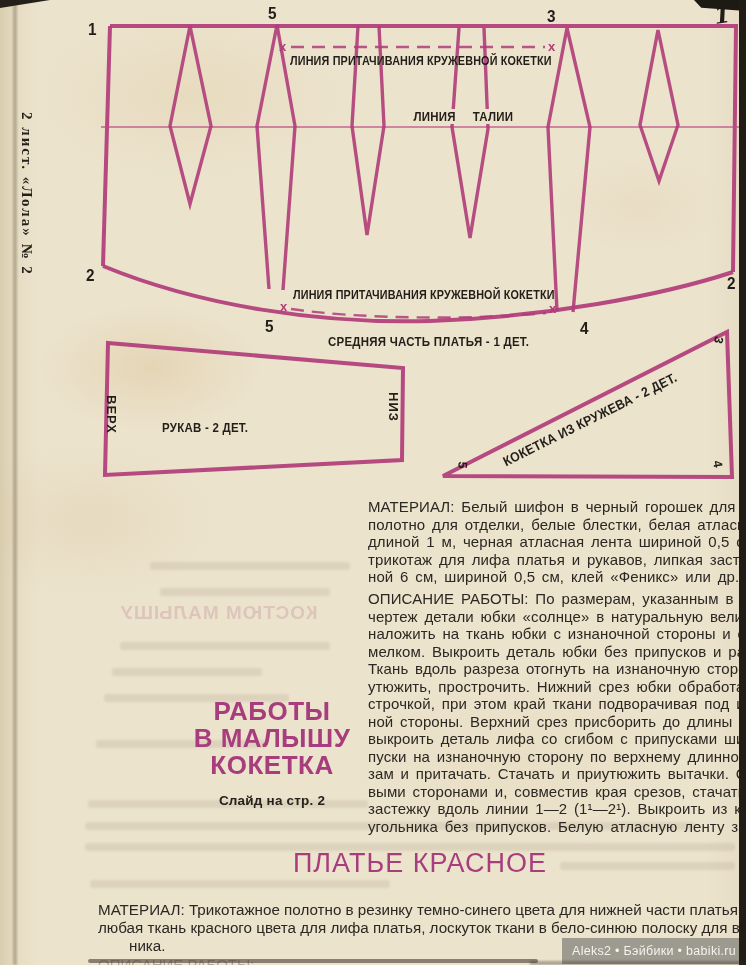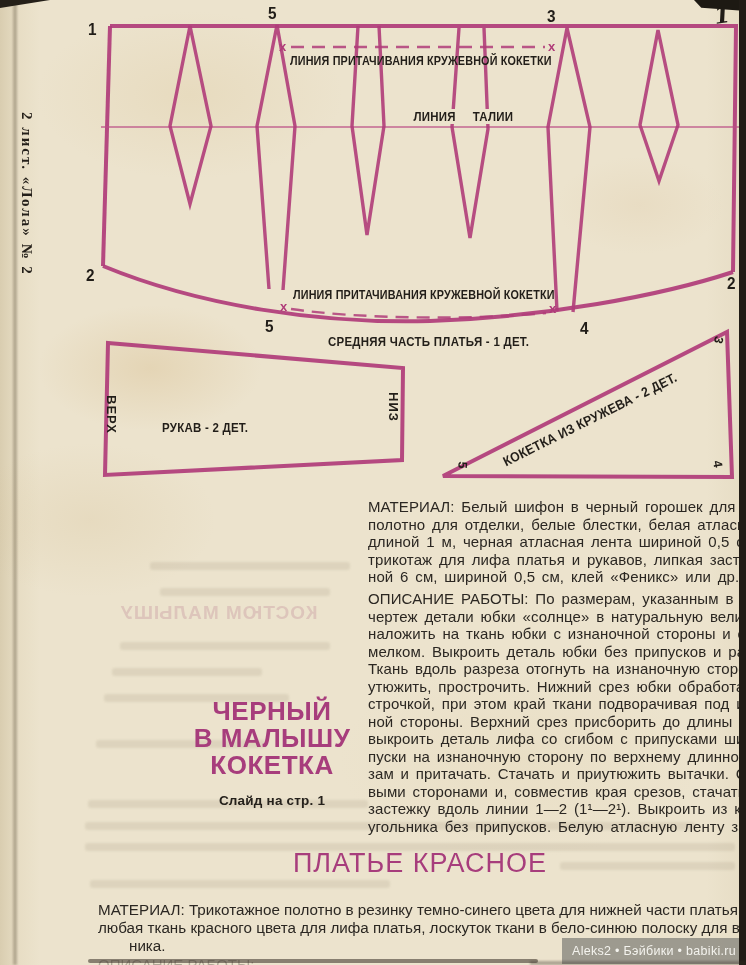--- a/index.html
+++ b/index.html
@@ -152,24 +152,24 @@
     <div class="tline">ной стороны. Верхний срез присборить до длины 16 см. И</div>
     <div class="tline">выкроить деталь лифа со сгибом с припусками шириной</div>
     <div class="tline">пуски на изнаночную сторону по верхнему длинному и с</div>
     <div class="tline">зам и притачать. Стачать и приутюжить вытачки. Сложи</div>
     <div class="tline">выми сторонами и, совместив края срезов, стачать их</div>
     <div class="tline">застежку вдоль линии 1—2 (1¹—2¹). Выкроить из кружев</div>
     <div class="tline">угольника без припусков. Белую атласную ленту заб</div>
   </div>
 
   <div class="abs h-left" style="left:180px;top:698px;">
-    <div>ЧЕРНЫЙ</div>
+    <div>РАБОТЫ</div>
     <div>В МАЛЫШУ</div>
     <div>КОКЕТКА</div>
-    <div class="h-sub">Слайд на стр. 1</div>
+    <div class="h-sub">Слайд на стр. 2</div>
   </div>
 
   <div class="abs h-main" style="left:100px;top:848px;">ПЛАТЬЕ КРАСНОЕ</div>
 
   <div class="abs" style="left:98px;top:901px;">
     <div class="bline">МАТЕРИАЛ: Трикотажное полотно в резинку темно-синего цвета для нижней части платья,</div>
     <div class="bline">любая ткань красного цвета для лифа платья, лоскуток ткани в бело-синюю полоску для ворот-</div>
     <div class="bline last">ника.</div>
   </div>
   <div class="abs cutoff" style="left:98px;top:956px;">ОПИСАНИЕ РАБОТЫ:</div>

